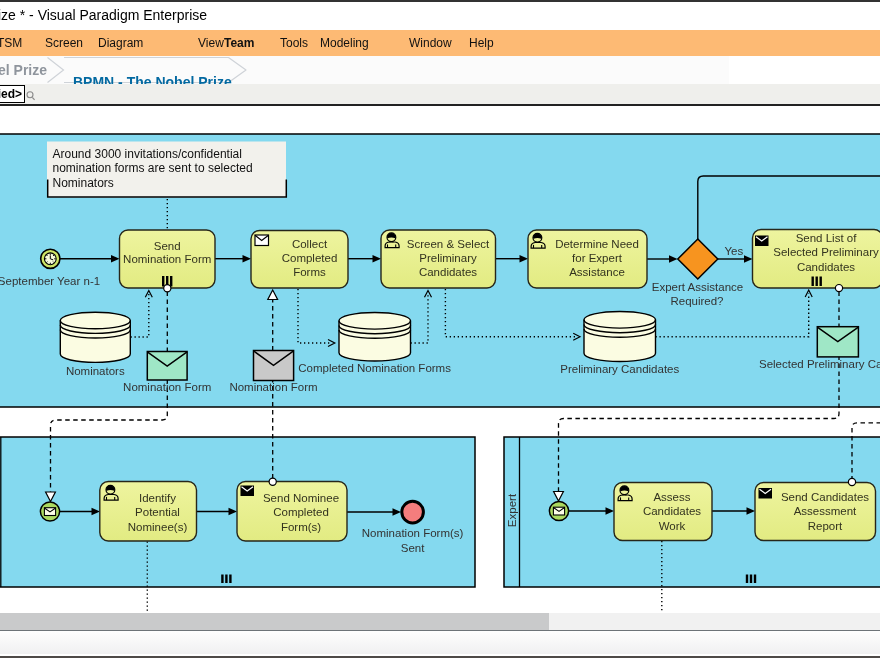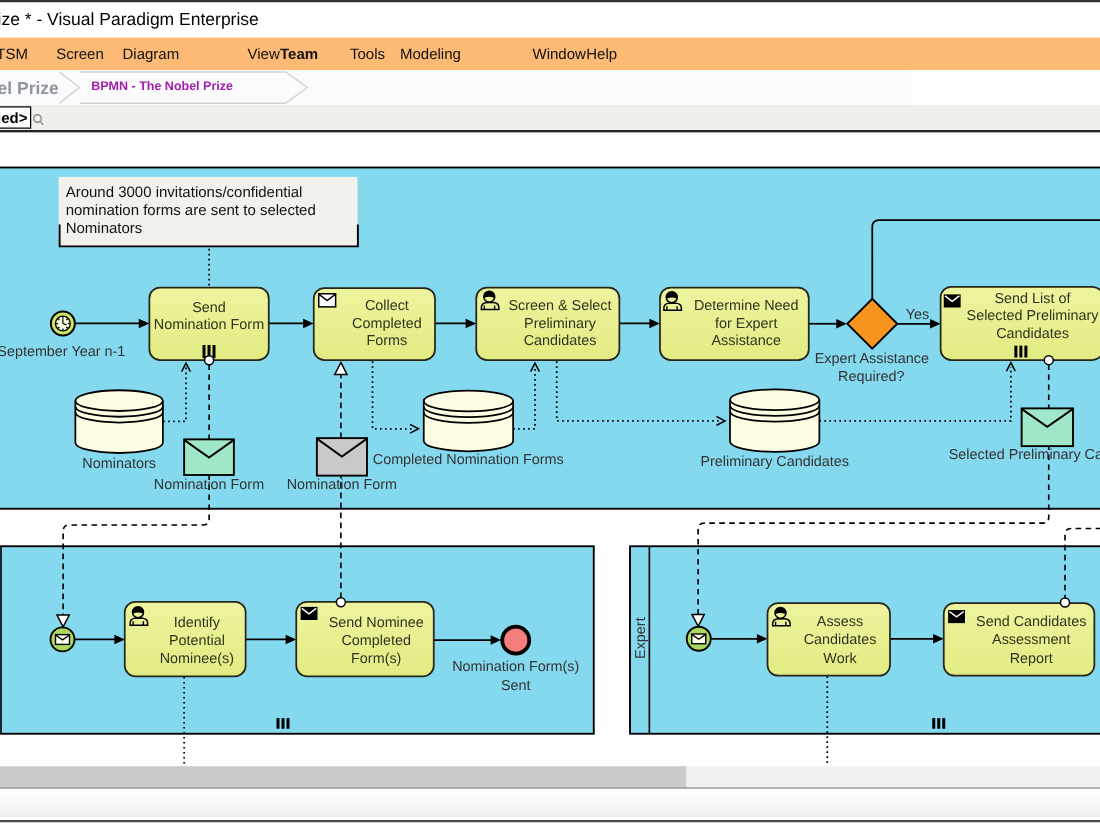--- a/index.html
+++ b/index.html
@@ -18,31 +18,31 @@
 </div>
 
 <div class="abs" style="left:0;top:30px;width:880px;height:26px;background:#fdba74;">
   <div class="menuitem" style="left:-3px;">TSM</div>
   <div class="menuitem" style="left:45px;">Screen</div>
   <div class="menuitem" style="left:98px;">Diagram</div>
   <div class="menuitem" style="left:170px;margin-left:28px;">View</div>
   <div class="menuitem" style="left:224px;font-weight:bold;">Team</div>
   <div class="menuitem" style="left:280px;">Tools</div>
   <div class="menuitem" style="left:320px;">Modeling</div>
-  <div class="menuitem" style="left:409px;margin-left:17px;">Window</div>
+  <div class="menuitem" style="left:409px;">Window</div>
   <div class="menuitem" style="left:469px;">Help</div>
 </div>
 
 <div class="abs" style="left:0;top:56px;width:729px;height:28px;background:#fbfbfb;font-weight:bold;">
   <svg class="abs" style="left:0;top:0;" width="880" height="28" viewBox="0 0 880 28">
     <path d="M47.5,1.5 L63.5,14 L47.5,26.5" fill="none" stroke="#cfd3d8" stroke-width="1.2"></path>
     <path d="M64,1.5 H228.5 L246,14 L228.5,26.5 H64" fill="none" stroke="#cfd3d8" stroke-width="1.2" stroke-linejoin="round"></path>
   </svg>
   <div class="abs" style="left:-2px;top:0;height:28px;line-height:28px;font-size:14px;color:#8f959d;">el Prize</div>
-  <div class="abs" style="left:73px;top:0;height:28px;line-height:28px;font-size:10px;color:#a21caf;">BPMN - The Nobel Prize</div>
+  <div class="abs" style="left:73px;top:12px;height:28px;line-height:28px;font-size:14px;color:#0369a1;">BPMN - The Nobel Prize</div>
 </div>
 
 <div class="abs" style="left:0;top:84px;width:880px;height:20px;background:#efefec;">
   <div class="abs" style="left:-10px;top:0.5px;width:31px;height:16.5px;background:#fff;border:1.5px solid #000;font-size:12px;font-weight:bold;color:#000;line-height:16px;text-align:right;padding-right:2px;">ied&gt;</div>
   <svg class="abs" style="left:24px;top:6px;" width="14" height="12" viewBox="0 0 14 12">
     <circle cx="6" cy="4.8" r="3" fill="none" stroke="#8a8a8a" stroke-width="1.1"></circle>
     <line x1="8.4" y1="7.5" x2="10.6" y2="9.8" stroke="#8a8a8a" stroke-width="1.1"></line>
   </svg>
 </div>
 

